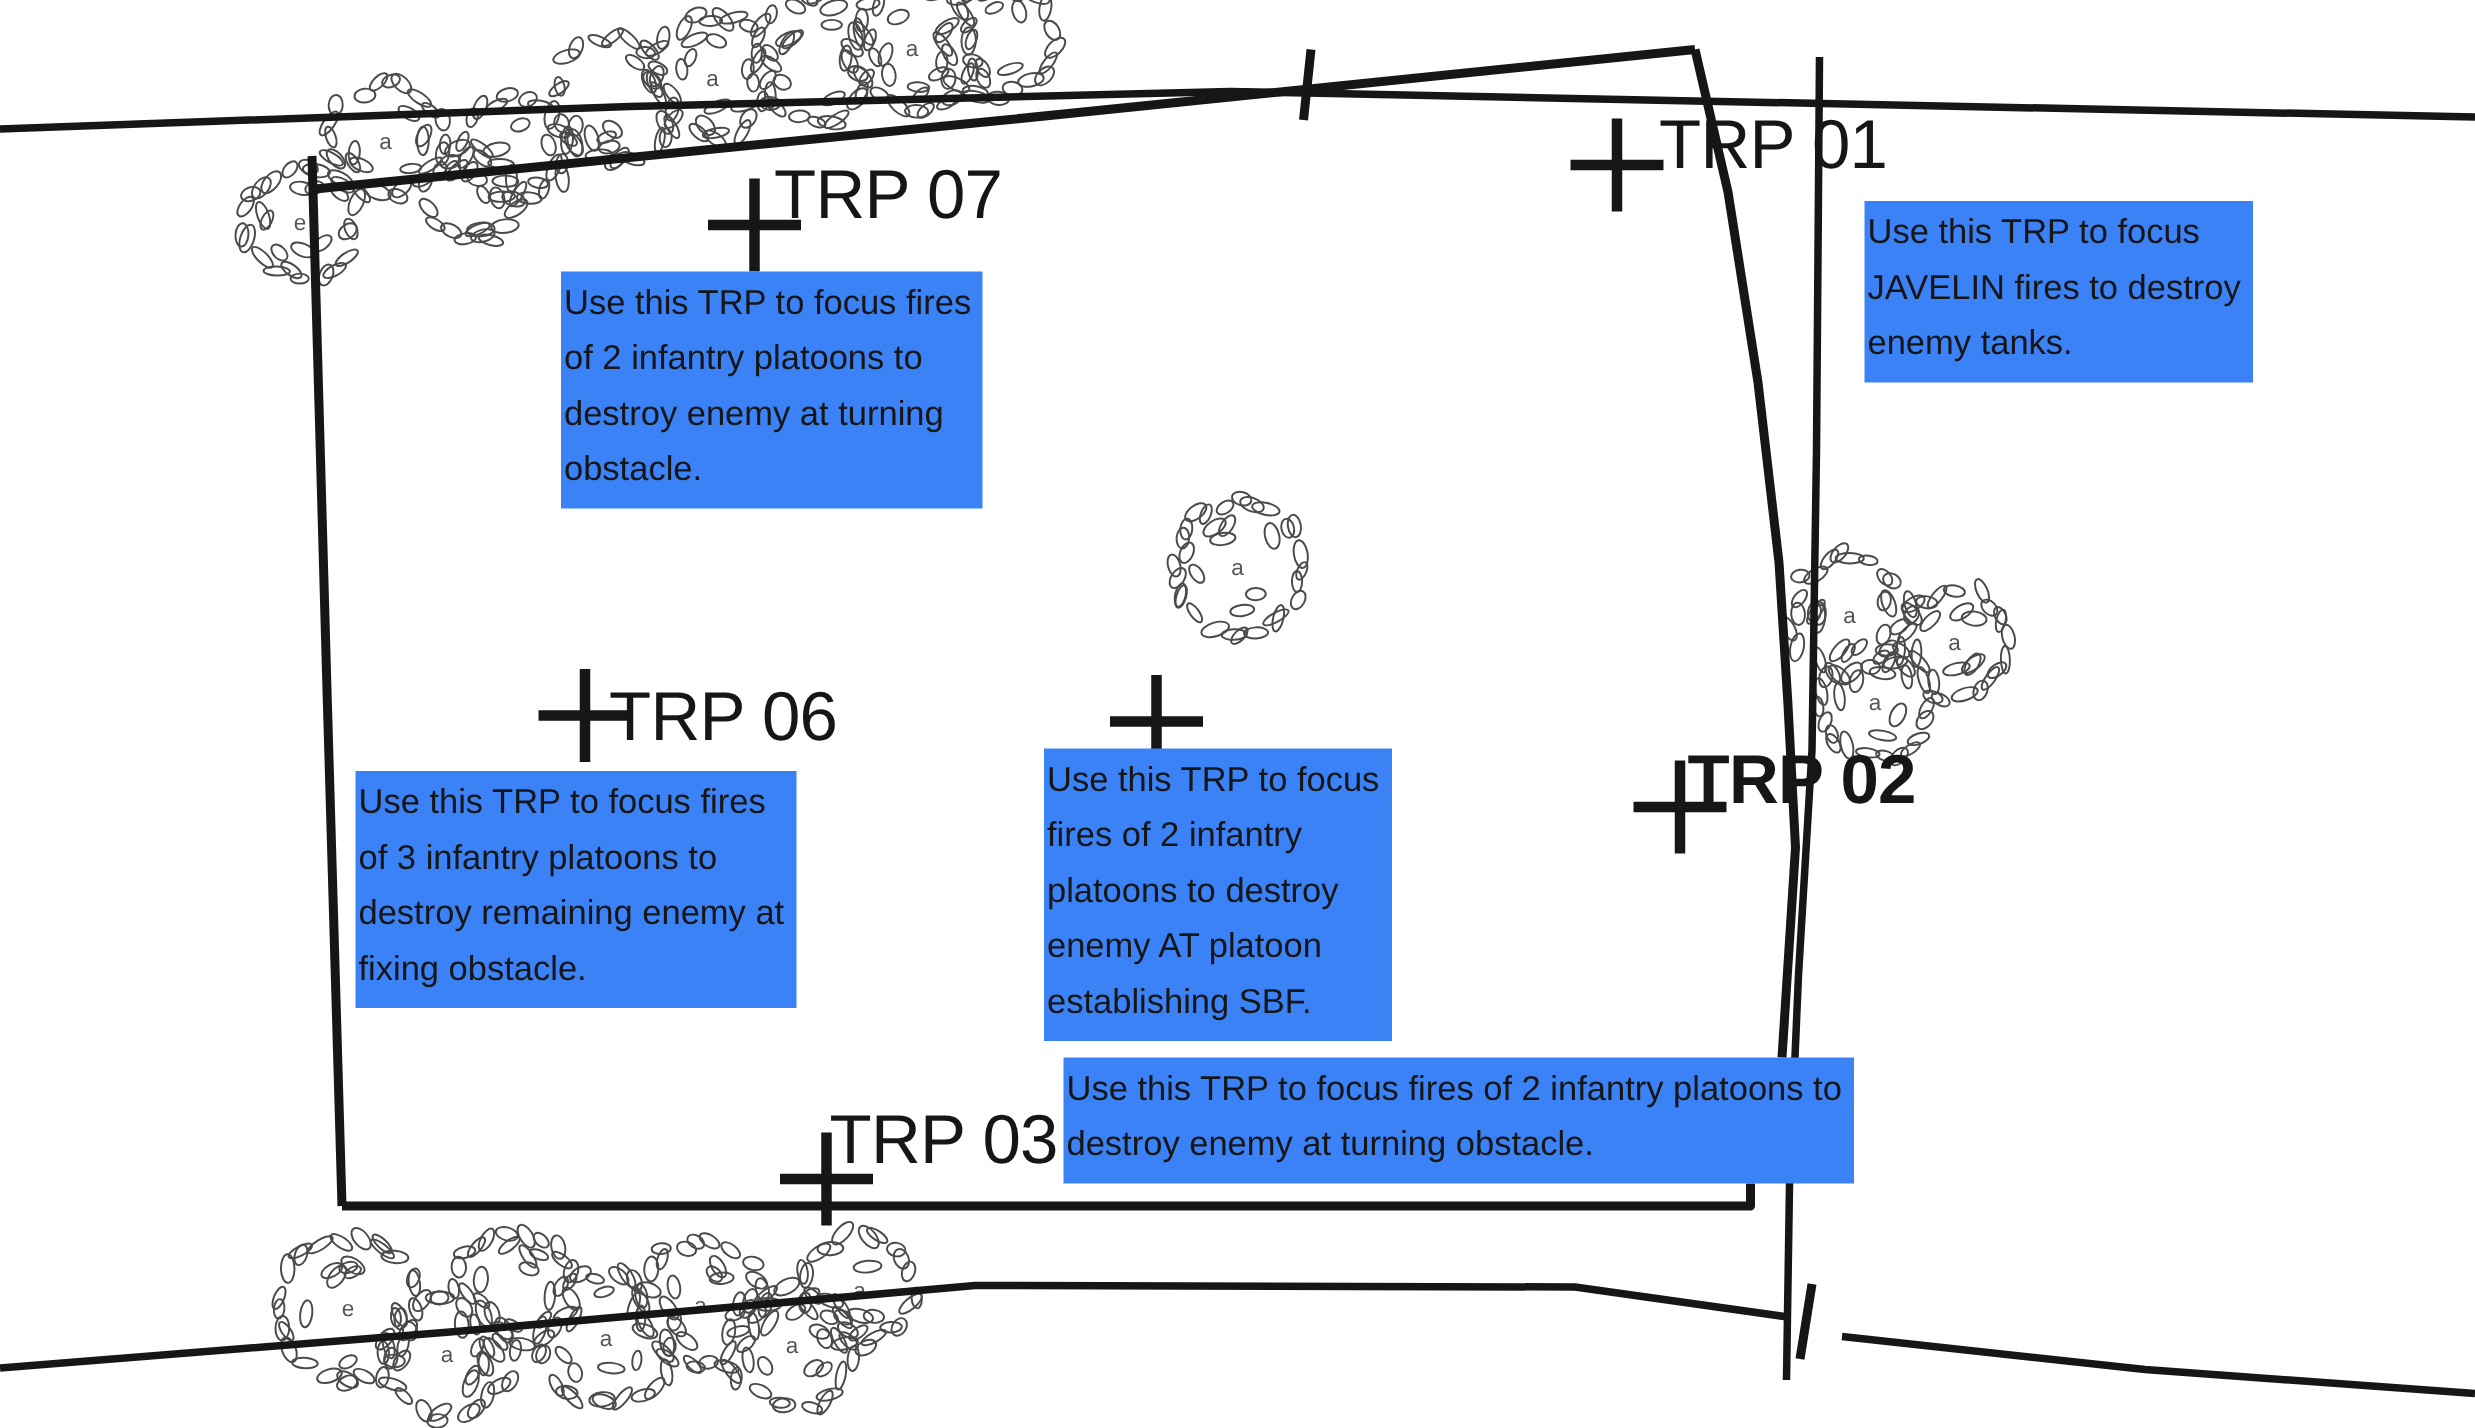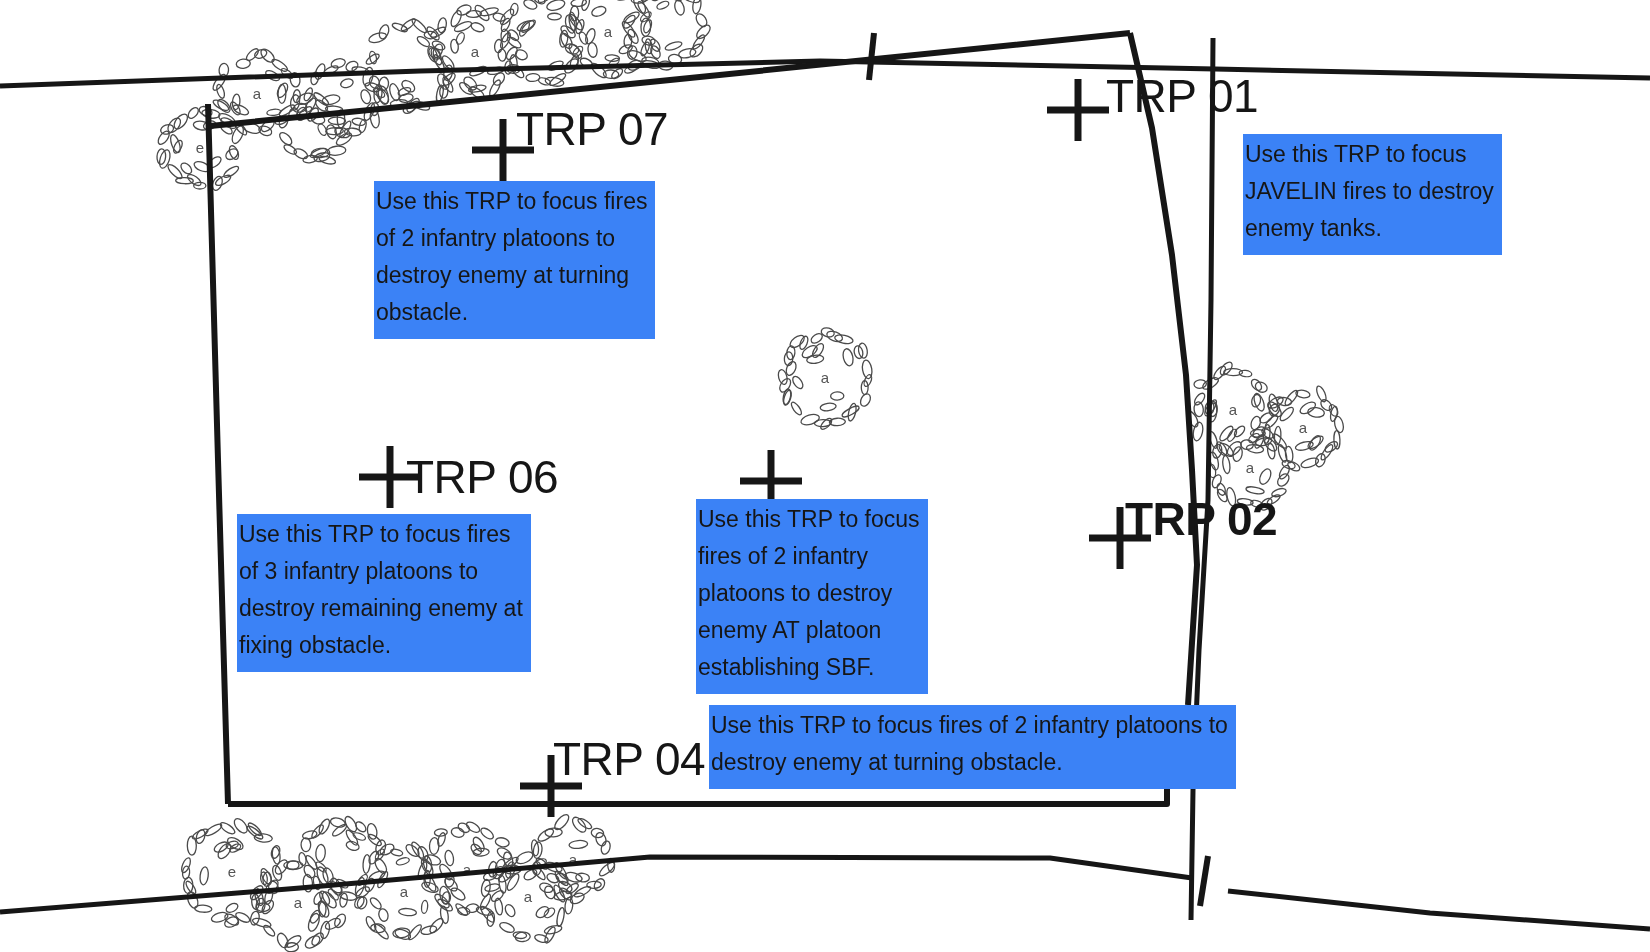--- a/index.html
+++ b/index.html
@@ -725,21 +725,21 @@
         </g>
         <g>
           <line x1="359" y1="477" x2="421" y2="477" stroke="#161616" stroke-width="7"></line>
           <line x1="390" y1="446" x2="390" y2="508" stroke="#161616" stroke-width="7"></line>
         </g>
       </g>
     </svg>
 
   <div class="trp-label" style="left: 1106px; top: 73px;">TRP 01</div>
   <div class="trp-label" style="left: 1125px; top: 496px; font-weight: bold;">TRP 02</div>
-  <div class="trp-label" style="left: 553px; top: 736px;">TRP 04</div>
+  <div class="trp-label" style="left: 553px; top: 736px;">TRP 03</div>
   <div class="trp-label" style="left: 516px; top: 106px;">TRP 07</div>
   <div class="trp-label" style="left: 406px; top: 438px; margin-top: 16px;">TRP 06</div>
 
   <div class="trp-desc" style="left: 1243px; top: 134px;">Use this TRP to focus
 JAVELIN fires to destroy
 enemy tanks.</div>
   <div class="trp-desc" style="left: 696px; top: 499px;">Use this TRP to focus
 fires of 2 infantry
 platoons to destroy
 enemy AT platoon

